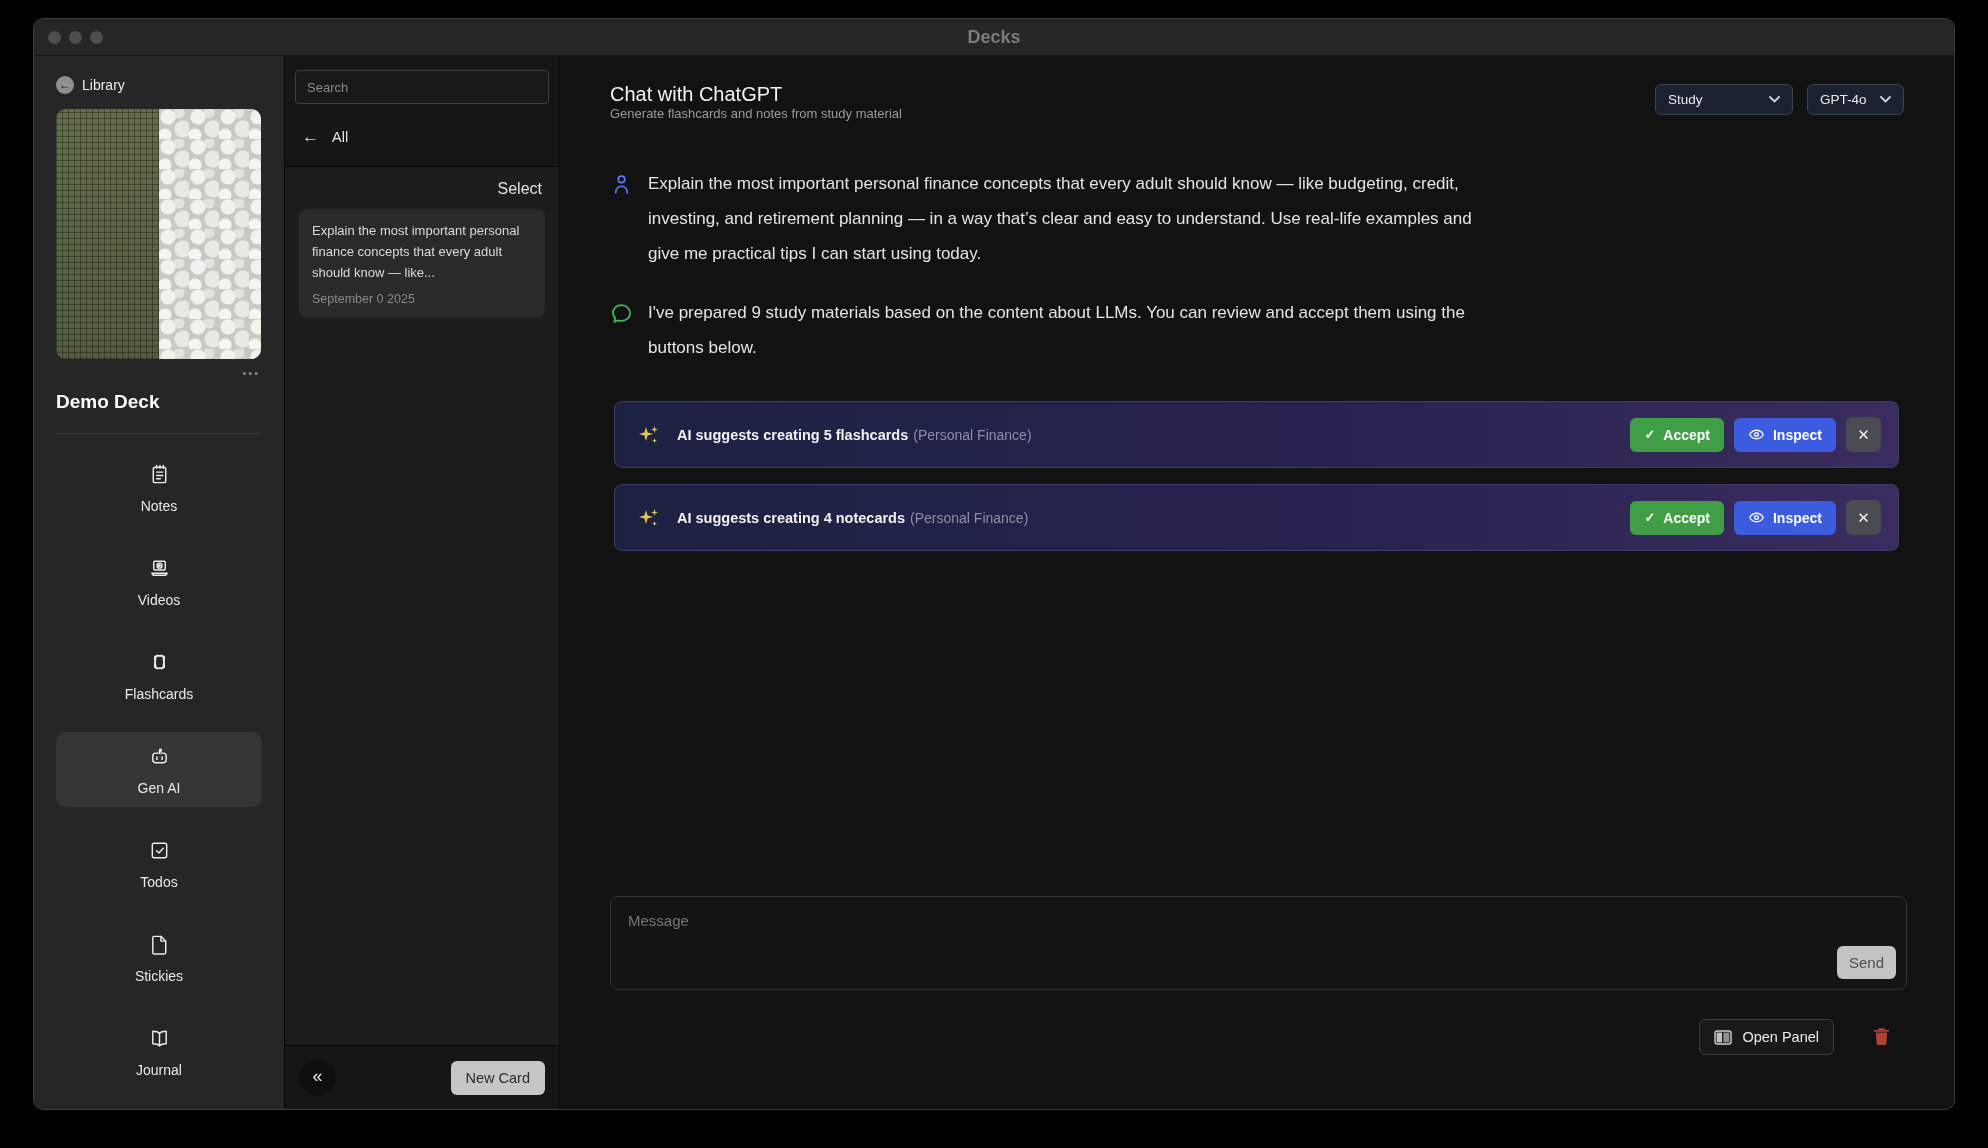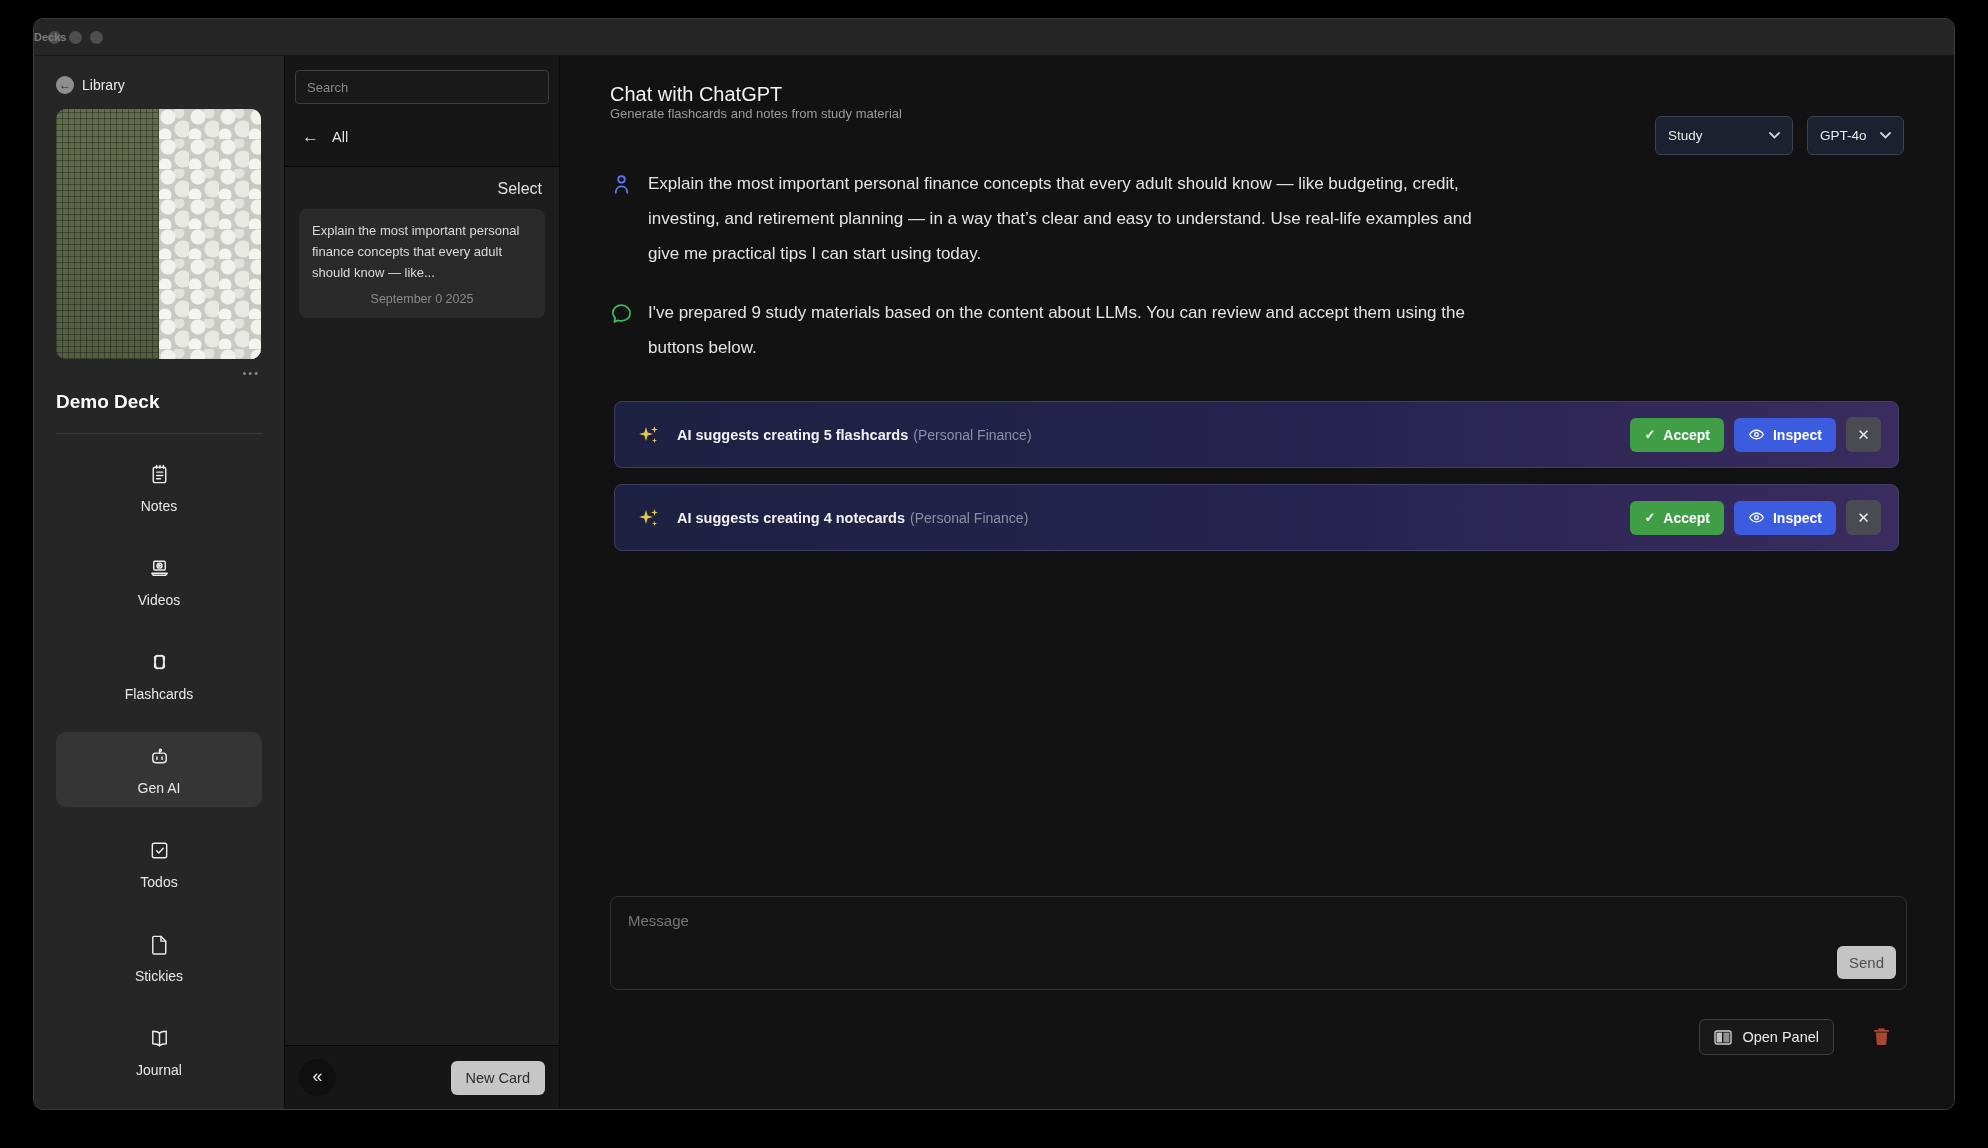--- a/index.html
+++ b/index.html
@@ -4,21 +4,21 @@
 <style>
   * { margin:0; padding:0; box-sizing:border-box; }
   html,body { width:1988px; height:1148px; background:#000; font-family:"Liberation Sans", sans-serif; }
   .window { position:absolute; left:33px; top:18px; width:1922px; height:1092px;
             background:#131313; border:1px solid #3c3c3c; border-radius:10px; overflow:hidden; }
 
   
   .titlebar { height:37px; background:#262626; border-bottom:1px solid #161616; display:flex; align-items:center; position:relative; }
   .traffic { display:flex; gap:8px; padding-left:14px; }
   .light { width:13px; height:13px; border-radius:50%; background:#4e4e4e; }
-  .titlebar-title { position:absolute; left:0; right:0; text-align:left; color:#7c7c7c; font-size:11px; font-weight:700; pointer-events:none; }
+  .titlebar-title { position:absolute; left:0; right:0; text-align:center; color:#7c7c7c; font-size:18px; font-weight:700; pointer-events:none; }
 
   .content { display:flex; height:calc(100% - 37px); }
 
   
   .sidebar { width:250px; flex:none; background:#262626; padding:20px 22px 0; }
   .library-row { display:flex; align-items:center; gap:8px; margin-bottom:15px; cursor:default; }
   .back-circle { width:18px; height:18px; border-radius:50%; background:#8f8f8f; color:#262626; font-size:12px; font-weight:700;
                  display:flex; align-items:center; justify-content:center; }
   .library-label { color:#eaeaea; font-size:14px; }
   .deck-thumb { width:205px; height:250px; border-radius:10px; overflow:hidden; display:flex; }
@@ -58,35 +58,35 @@
   .search-input::placeholder { color:#8a8a8a; }
   .all-row { display:flex; align-items:center; gap:13px; padding:13px 17px 19px; }
   .all-arrow { color:#d6d6d6; font-size:17px; }
   .all-label { color:#e4e4e4; font-size:14.5px; }
   .panel-divider { height:1px; background:#050505; }
   .list-area { flex:1; background:#1d1d1d; padding:0 14px; }
   .select-row { text-align:right; padding:13px 3px 11px; }
   .select-label { color:#e2e2e2; font-size:16px; }
   .preview-card { background:#2a2a2a; border-radius:8px; padding:12px 13px; cursor:default; }
   .preview-text { color:#dadada; font-size:13px; line-height:1.6; }
-  .preview-date { text-align:center; color:#8a8a8a; font-size:12.5px; margin-top:9px; }
+  .preview-date { text-align:left; color:#8a8a8a; font-size:12.5px; margin-top:9px; }
   .panel-bottom { height:64px; background:#161616; border-top:1px solid #050505; display:flex; align-items:center;
                   justify-content:space-between; padding:0 14px; }
   .collapse-btn { width:37px; height:37px; border-radius:50%; background:#0f0f0f; color:#e8e8e8; font-size:18px;
                   display:flex; align-items:center; justify-content:center; padding-bottom:3px; }
   .new-card-btn { background:#c6c6c6; color:#2b2b2b; font-size:14.5px; padding:9px 15px; border-radius:6px; border:none; }
 
   
   .main { flex:1; background:#121212; position:relative; display:flex; flex-direction:column; }
   .chat-header { padding:27px 50px 0; }
   .chat-title { color:#f2f2f2; font-size:20px; font-weight:500; }
   .chat-subtitle { color:#9b9b9b; font-size:13px; }
   .selects { position:absolute; top:28px; right:50px; display:flex; gap:14px; }
-  .select-box { height:39px; background:#1b212e; border:1px solid #3a4254; border-radius:6px; color:#e9e9e9; font-size:13.5px;
-                display:flex; align-items:center; justify-content:space-between; padding:0 12px;margin-top:32px; }
+  .select-box { height:31px; background:#1b212e; border:1px solid #3a4254; border-radius:6px; color:#e9e9e9; font-size:13.5px;
+                display:flex; align-items:center; justify-content:space-between; padding:0 12px; }
   .select-mode { width:138px; }
   .select-model { width:97px; }
   .select-box svg { width:11px; height:7px; stroke:#ced3dc; stroke-width:1.8; fill:none; stroke-linecap:round; }
 
   .messages { padding:45px 50px 0; }
   .message { display:flex; gap:15px; margin-bottom:24px; }
   .msg-icon { flex:none; width:23px; padding-top:7px; }
   .msg-icon svg { width:23px; height:23px; fill:none; stroke-width:1.8; stroke-linecap:round; stroke-linejoin:round; }
   .msg-user svg { stroke:#5b7cfa; }
   .msg-assistant svg { stroke:#3fba5f; }

